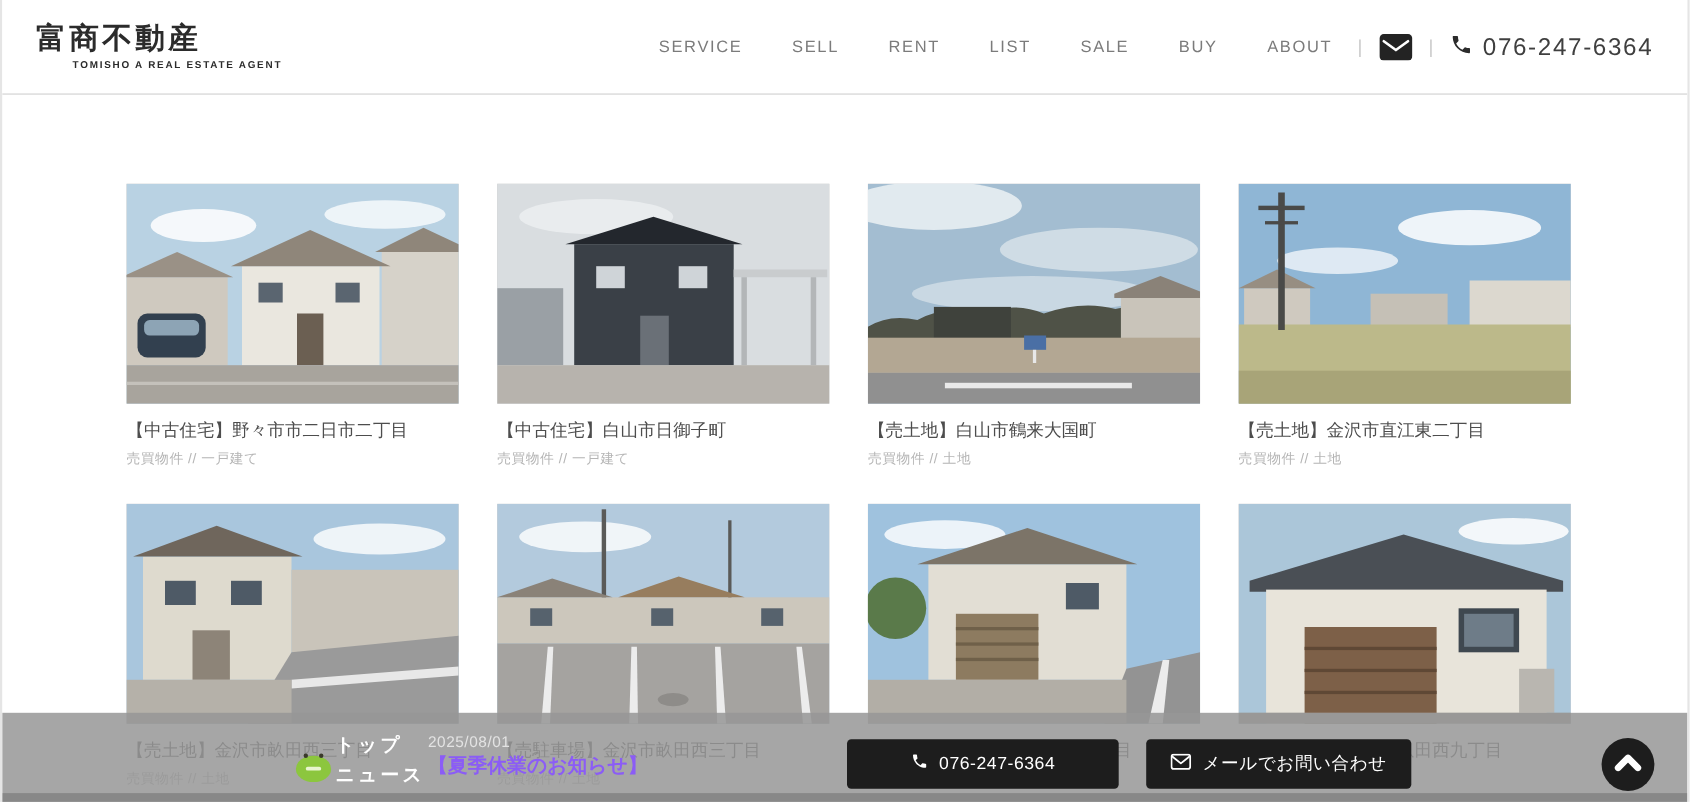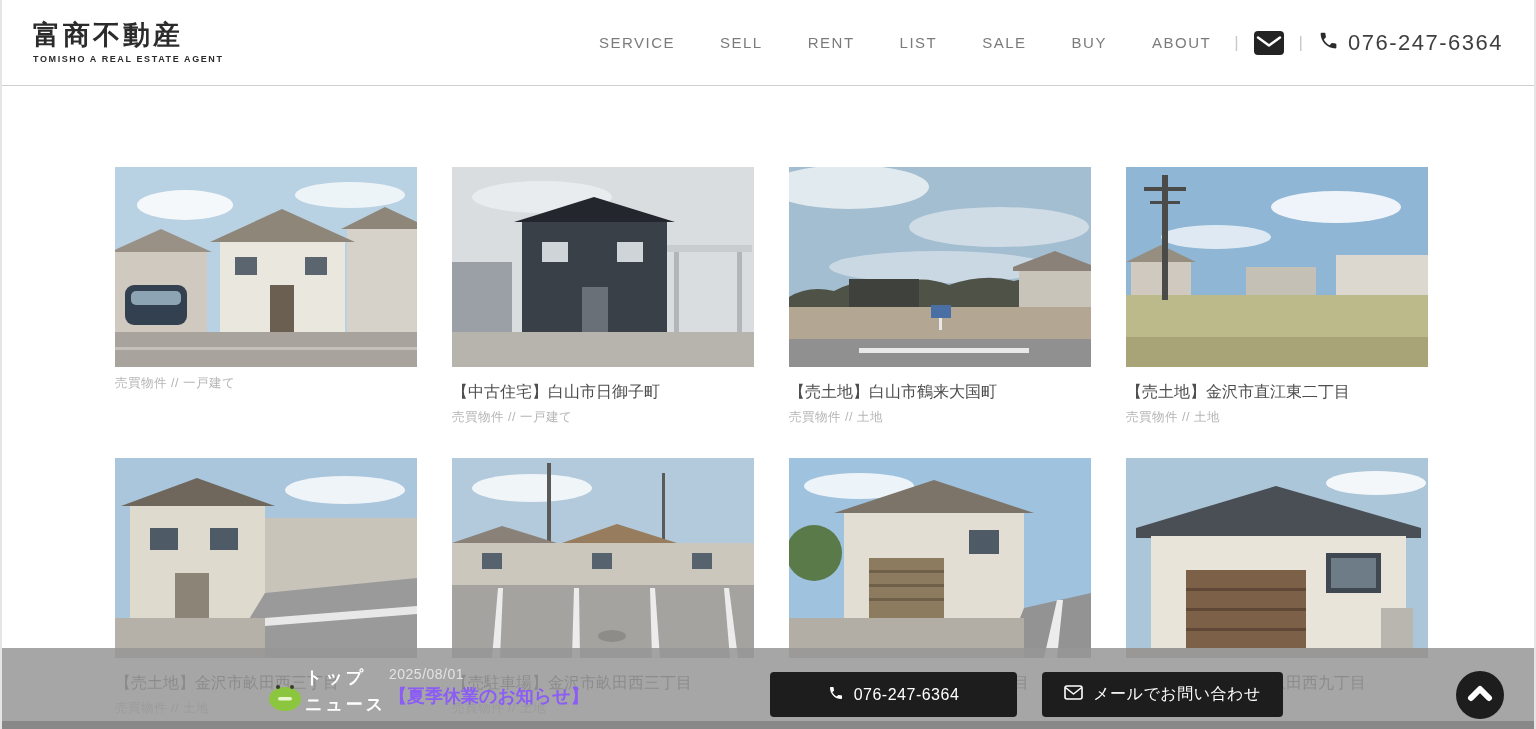--- a/index.html
+++ b/index.html
@@ -4,21 +4,21 @@
 <style>
   * { margin:0; padding:0; box-sizing:border-box; }
   body { background:#e5e5e5; font-family:"Liberation Sans","DejaVu Sans",sans-serif; }
   .page { position:relative; width:1532px; height:729px; background:#fff; overflow:hidden; margin:0 auto; }
 
   
   .header { position:absolute; top:0; left:0; right:0; height:86px; background:#fff;
             border-bottom:1px solid #cfcfcf; display:flex; align-items:center; padding:0 31px; z-index:5; }
   .logo { display:flex; flex-direction:column; cursor:pointer; }
   .logo-kanji { font-size:27px; font-weight:bold; color:#2b2b2b; letter-spacing:3px; line-height:1.1; }
-  .logo-sub { font-size:9px; font-weight:bold; letter-spacing:1.6px; color:#2b2b2b; margin-top:4px; }
+  .logo-sub { font-size:9px; font-weight:bold; letter-spacing:1.6px; color:#2b2b2b; margin-top:4px;margin-left:33px; }
   .header-right { margin-left:auto; display:flex; align-items:center; }
   .nav { display:flex; align-items:center; gap:45px; margin-right:8px; }
   .nav-item { font-size:15px; letter-spacing:1.5px; color:#7b7b7b; cursor:pointer; white-space:nowrap; }
   .sep { color:#c9c9c9; font-size:17px; margin:0 15px; font-weight:300; }
   .mail-link { display:flex; align-items:center; cursor:pointer; }
   .phone-link { display:flex; align-items:center; gap:9px; cursor:pointer; }
   .phone-number { font-size:22px; color:#3f3f3f; letter-spacing:1.5px; }
 
   
   .grid { position:absolute; top:167px; left:113px; width:1313px;
@@ -100,20 +100,21 @@
         <rect x="105" y="75" width="125" height="90" fill="#eae7df"></rect>
         <polygon points="95,75 167,42 240,75" fill="#8f867a"></polygon>
         <rect x="120" y="90" width="22" height="18" fill="#5a6570"></rect>
         <rect x="190" y="90" width="22" height="18" fill="#5a6570"></rect>
         <rect x="155" y="118" width="24" height="47" fill="#6b5f52"></rect>
         <rect x="10" y="118" width="62" height="40" rx="9" fill="#32404f"></rect>
         <rect x="16" y="124" width="50" height="14" rx="5" fill="#8da4b5"></rect>
         <rect x="0" y="165" width="302" height="35" fill="#a8a49d"></rect>
         <rect x="0" y="180" width="302" height="3" fill="#c4c1bb"></rect>
       </svg>
+      <div class="card-title">【中古住宅】野々市市二日市二丁目</div>
       <div class="card-meta">売買物件 // 一戸建て</div>
     </div>
 
     <div class="card">
       <svg class="card-img" viewBox="0 0 302 200" preserveAspectRatio="none">
         <rect width="302" height="200" fill="#d9dde0"></rect>
         <ellipse cx="90" cy="30" rx="70" ry="16" fill="#e9ecee"></ellipse>
         <rect x="0" y="95" width="60" height="70" fill="#9aa0a5"></rect>
         <rect x="70" y="55" width="145" height="110" fill="#3a4047"></rect>
         <polygon points="62,55 142,30 223,55" fill="#23272d"></polygon>

